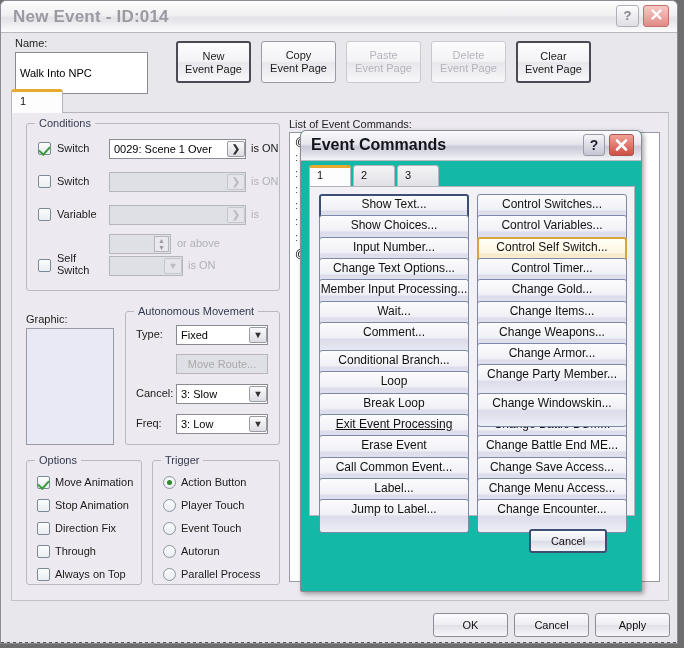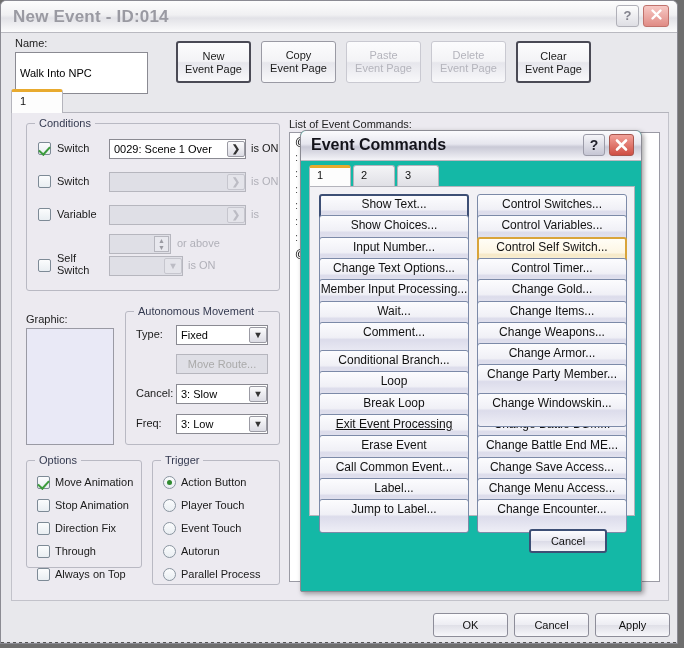--- a/index.html
+++ b/index.html
@@ -427,21 +427,21 @@
 
       <div class="ctl-label" style="left:10px; top:75px;">Cancel:</div>
       <div class="field" style="left:50px; top:72px; width:92px;">3: Slow</div>
       <div class="fbtn" style="left:123px; top:74px;">▾</div>
 
       <div class="ctl-label" style="left:10px; top:105px;">Freq:</div>
       <div class="field" style="left:50px; top:102px; width:92px;">3: Low</div>
       <div class="fbtn" style="left:123px; top:104px;">▾</div>
     </div>
 
-    <div class="group" style="left:14px; top:347px; width:116px; height:108px;">
+    <div class="group" style="left:14px; top:347px; width:116px; height:125px;">
       <div class="glabel">Options</div>
       <div class="cb checked" style="left:10px; top:15px;"></div>
       <div class="ctl-label" style="left:28px; top:15px;">Move Animation</div>
       <div class="cb" style="left:10px; top:38px;"></div>
       <div class="ctl-label" style="left:28px; top:38px;">Stop Animation</div>
       <div class="cb" style="left:10px; top:61px;"></div>
       <div class="ctl-label" style="left:28px; top:61px;">Direction Fix</div>
       <div class="cb" style="left:10px; top:84px;"></div>
       <div class="ctl-label" style="left:28px; top:84px;">Through</div>
       <div class="cb" style="left:10px; top:107px;"></div>

